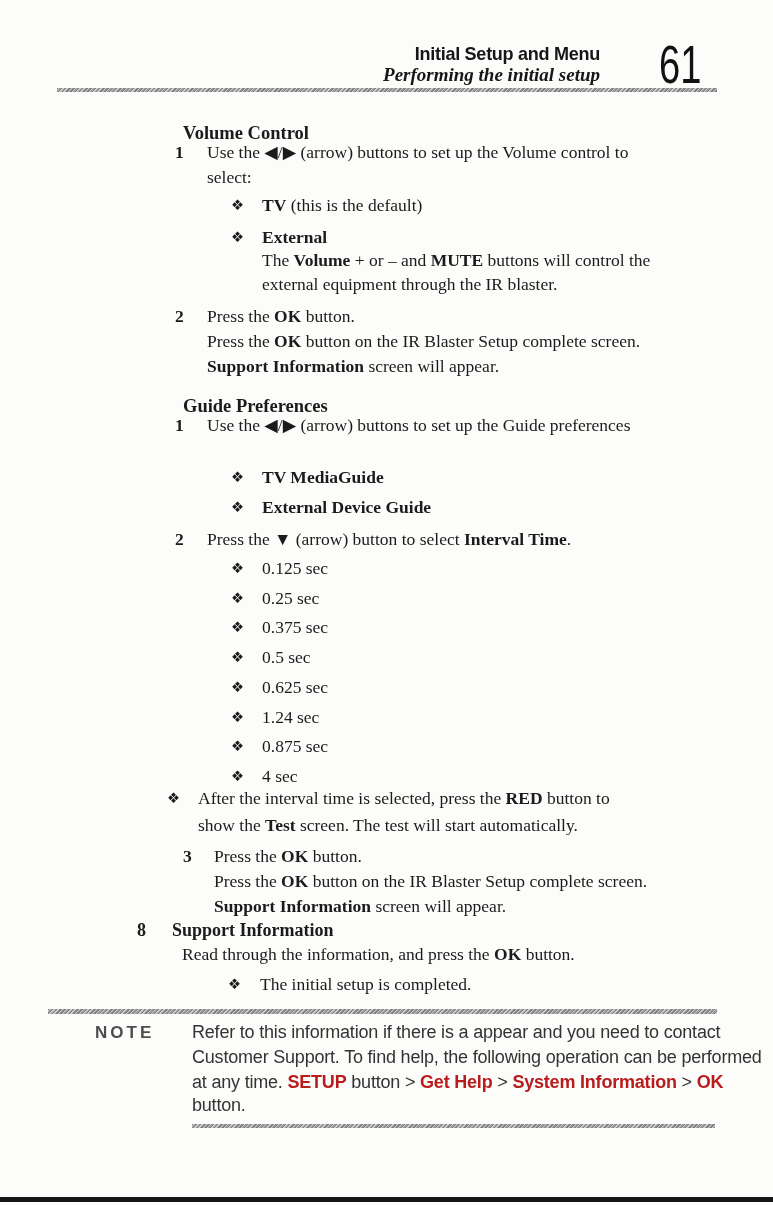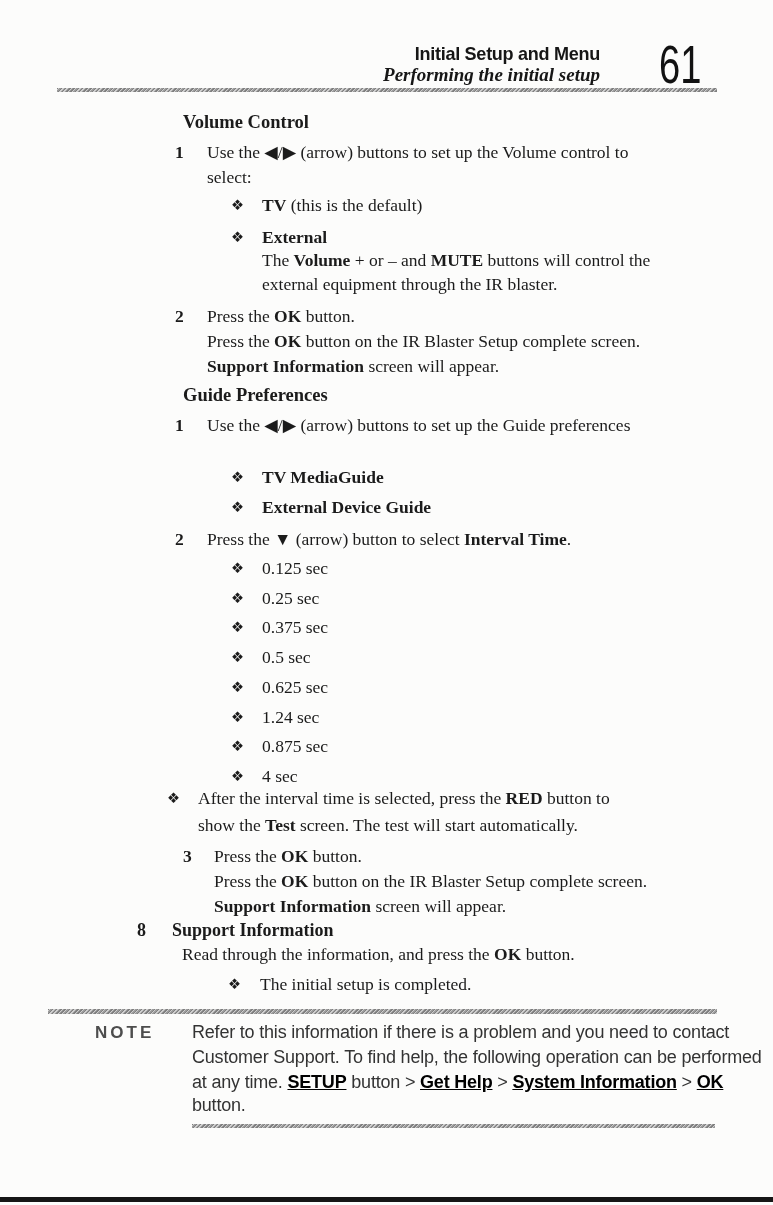--- a/index.html
+++ b/index.html
@@ -42,31 +42,31 @@
   .note-rule-bottom{left:192px;top:1124px;width:523px;height:4px;}
   .bottom-edge{position:absolute;left:0;top:1197px;width:773px;height:5px;background:#161616;}
   
   .ln{position:absolute;left:0;width:773px;height:26px;font-size:17.5px;line-height:25px;white-space:nowrap;}
   .px{position:absolute;top:0;}
   .b{font-weight:bold;}
   .hd{font-weight:bold;font-size:18.5px;}
   .num{font-weight:bold;}
   .dia{font-family:"DejaVu Sans",sans-serif;font-size:14.5px;}
   
-  .lx-head{left:183px;}
+  .lx-head{left:183px;margin-top:11px;}
   .lx-num{left:175px;}  .lx-txt{left:207px;}
   .lx-bul{left:231px;}  .lx-btx{left:262px;}
   .lx-abul{left:167px;} .lx-atx{left:198px;}
   .lx-n3{left:183px;}   .lx-t3{left:214px;}
   .lx-n8{left:137px;}   .lx-t8{left:172px;} .lx-b8{left:182px;}
   .lx-cbul{left:228px;} .lx-ctx{left:260px;}
   .lx-nl{left:95px;}    .lx-nt{left:192px;}
   
   .note{font-family:"Liberation Sans","DejaVu Sans",sans-serif;font-size:18px;line-height:25px;color:#333;letter-spacing:-0.2px;}
-  .note .b{color:#000000;text-decoration:underline;}
+  .note .b{color:#b91c1c;}
   .note-label{
     font-family:"Liberation Sans",sans-serif;font-weight:bold;font-size:17px;
     letter-spacing:3px;color:#4d4d4d;
   }
 </style>
 </head>
 <body>
 
 <div class="page">
 
@@ -198,21 +198,21 @@
     <span class="px lx-b8"><span>Read through the information, and press the </span><span class="b">OK</span><span> button.</span></span>
   </div>
   <div class="ln" style="top:972px">
     <span class="px lx-cbul dia">❖</span>
     <span class="px lx-ctx">The initial setup is completed.</span>
   </div>
 
   <div class="rule note-rule-top"></div>
   <div class="ln note" style="top:1020px">
     <span class="px lx-nl note-label">NOTE</span>
-    <span class="px lx-nt">Refer to this information if there is a problem and you need to contact</span>
+    <span class="px lx-nt">Refer to this information if there is a appear and you need to contact</span>
   </div>
   <div class="ln note" style="top:1045px">
     <span class="px lx-nt">Customer Support. To find help, the following operation can be performed</span>
   </div>
   <div class="ln note" style="top:1070px">
     <span class="px lx-nt"><span>at any time. </span><span class="b">SETUP</span><span> button &gt; </span><span class="b">Get Help</span><span> &gt; </span><span class="b">System Information</span><span> &gt; </span><span class="b">OK</span></span>
   </div>
   <div class="ln note" style="top:1093px">
     <span class="px lx-nt">button.</span>
   </div>

